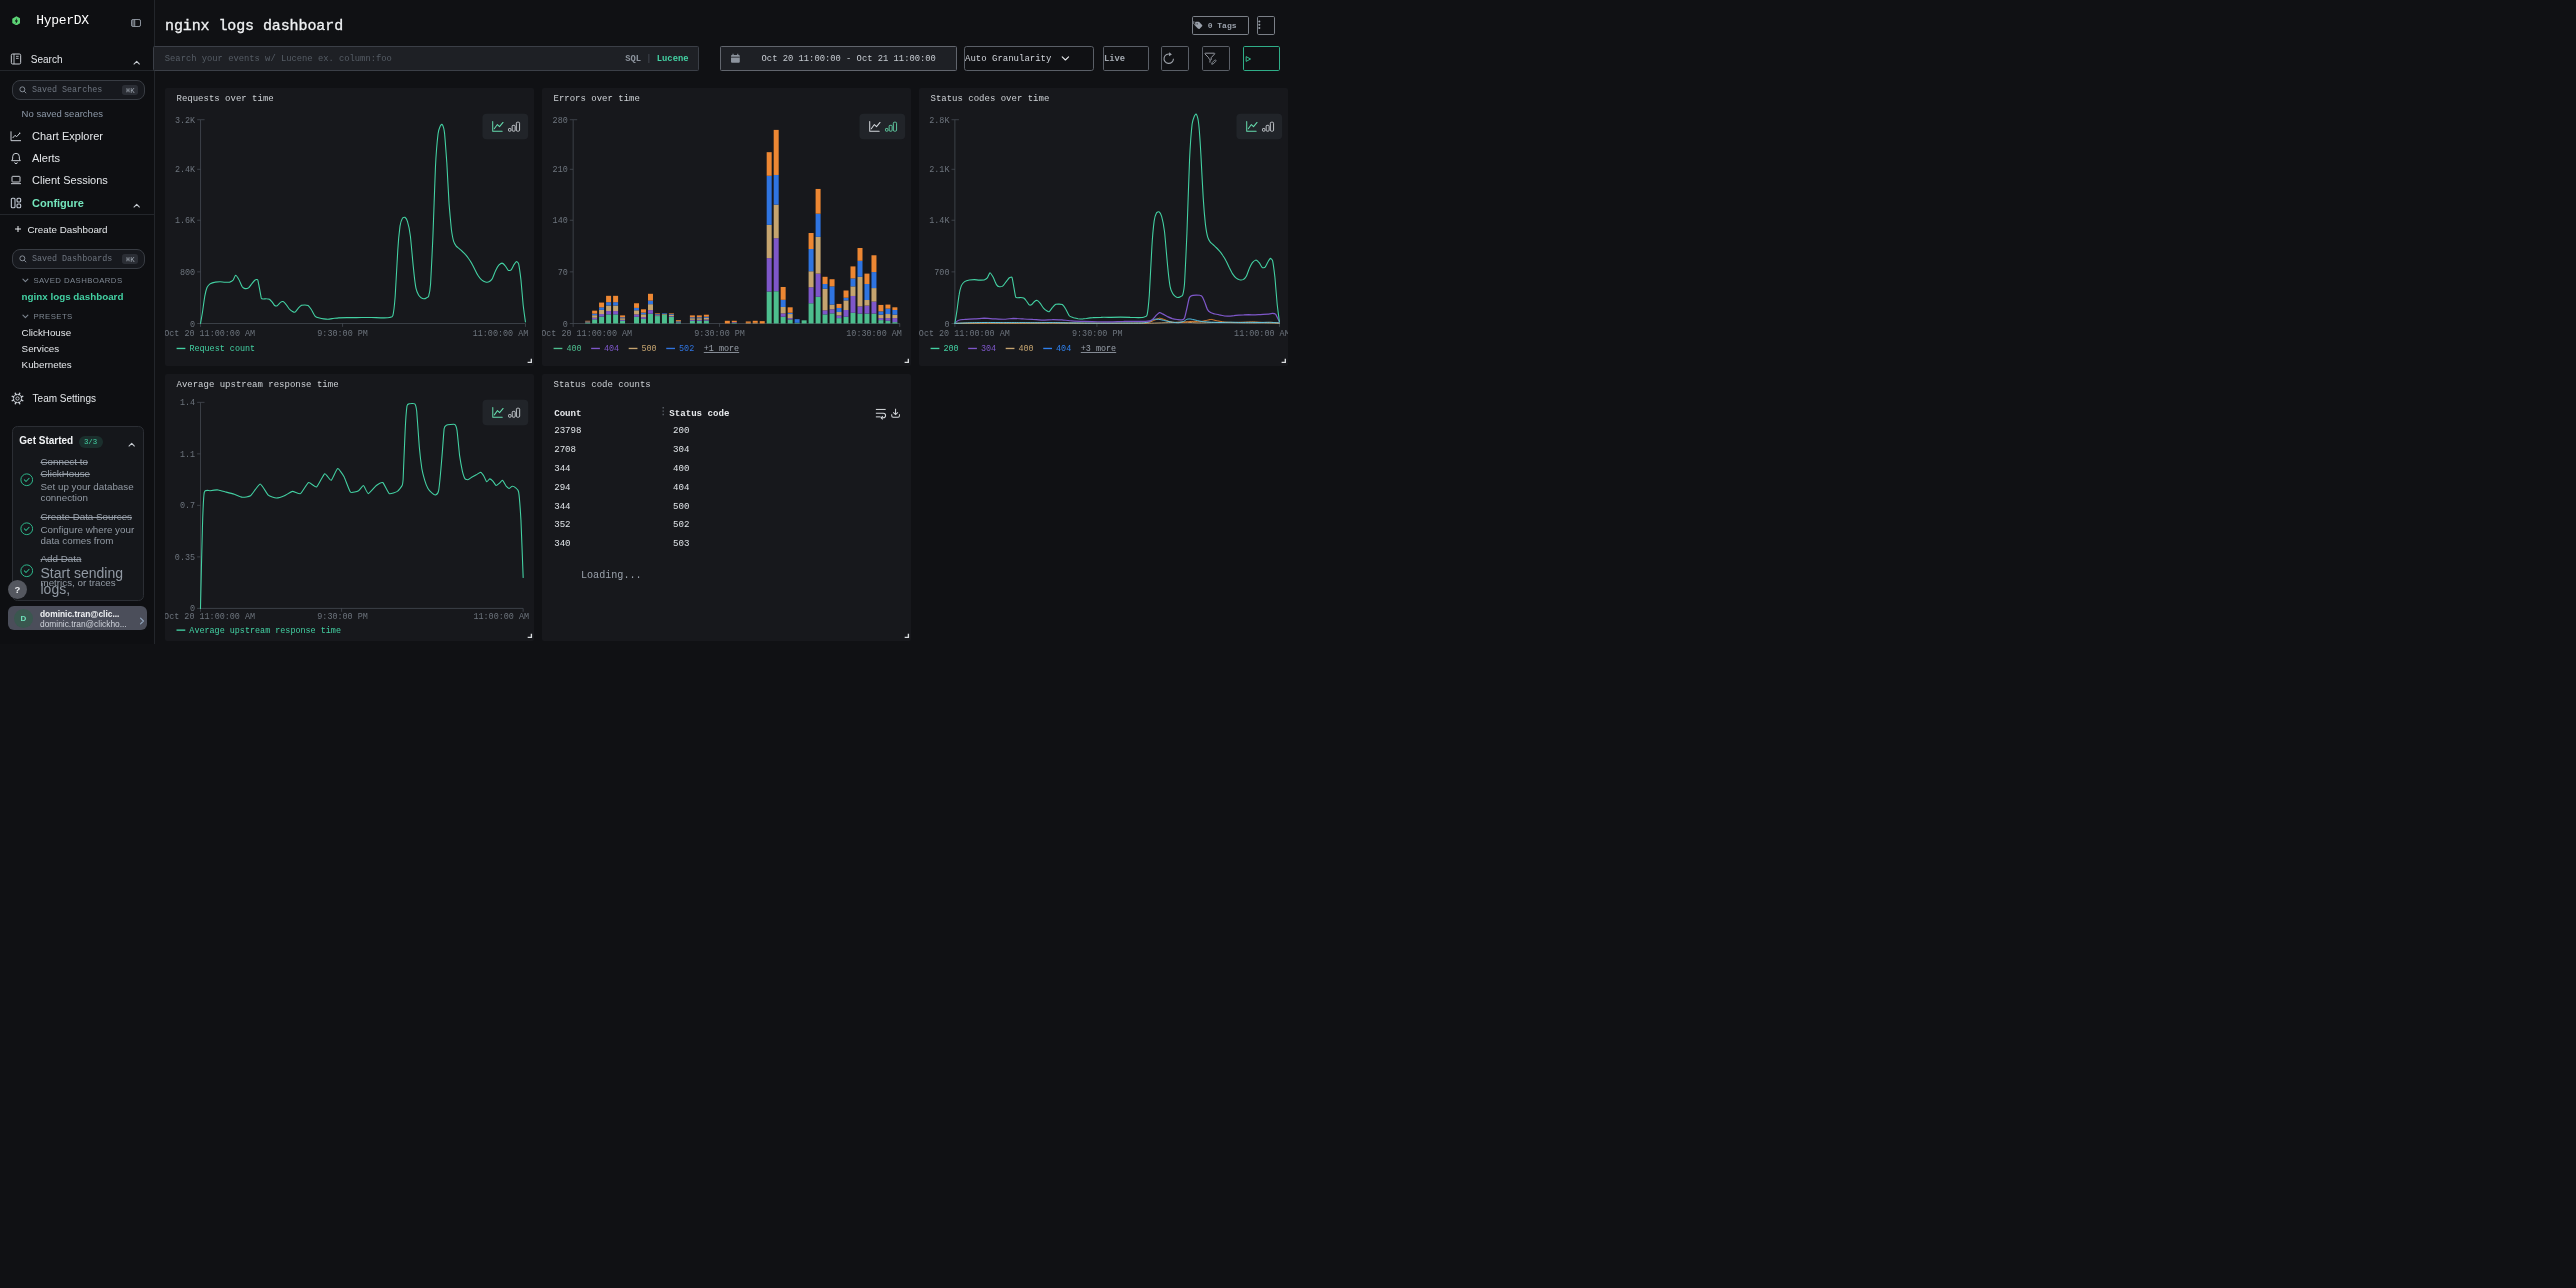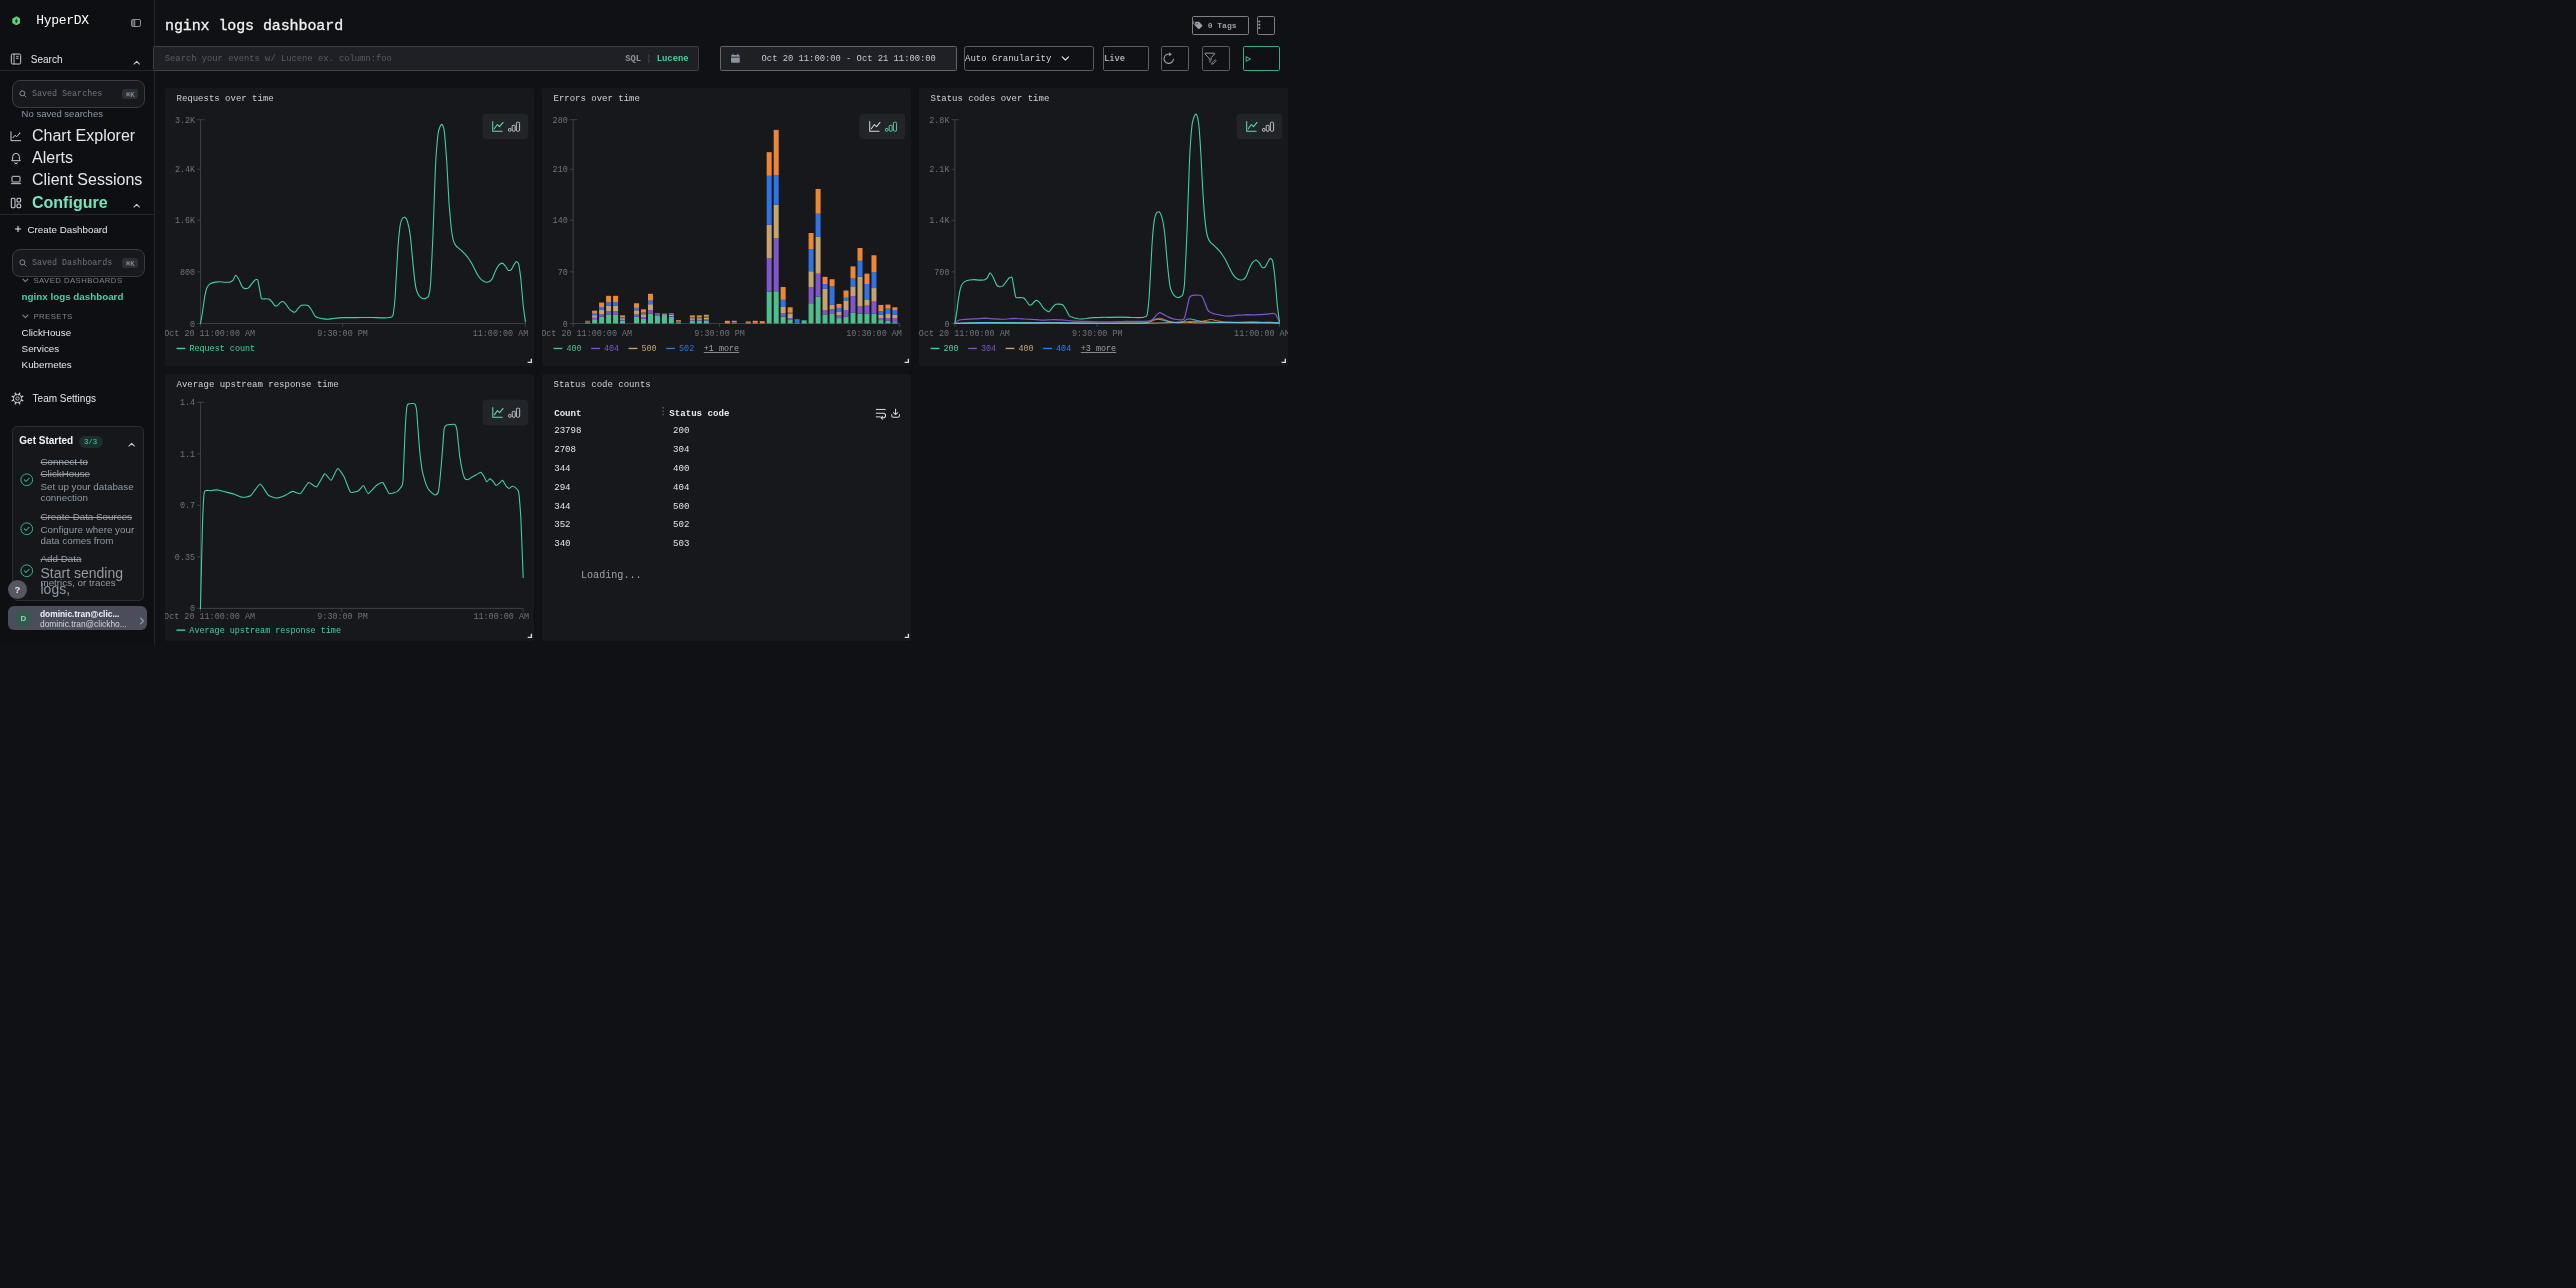--- a/index.html
+++ b/index.html
@@ -1,23 +1,23 @@
 <!DOCTYPE html>
 <html style="font-size:10.8px"><head><meta charset="utf-8"><style>
 *{margin:0;padding:0;box-sizing:border-box}
 html,body{width:1288px;height:644px;overflow:hidden;background:#101114;
 font-family:"Liberation Sans",sans-serif;-webkit-font-smoothing:antialiased}
 .mono{font-family:"Liberation Mono",monospace}
 .abs{position:absolute}
 #sidebar{position:absolute;left:0;top:0;width:155px;height:644px;background:#0e0f12;border-right:0.7px solid #23262b}
 .srow{position:absolute;display:flex;align-items:center}
-.pill{position:absolute;left:11.5px;width:133px;height:28px;border:0.7px solid #383c43;border-radius:8px;background:#17191e;display:flex;align-items:center;padding:0 5.4px 0 6px}
+.pill{position:absolute;left:11.5px;width:133px;height:20px;border:0.7px solid #383c43;border-radius:8px;background:#17191e;display:flex;align-items:center;padding:0 5.4px 0 6px}
 .pill .ph{font-family:"Liberation Mono",monospace;font-size:8.4px;color:#6f7680;margin-left:5.4px;flex:1}
 .kbd{font-size:7.4px;color:#9aa1ab;background:#2b2e35;border-radius:2.7px;padding:0.7px 3.4px;font-family:"Liberation Mono",monospace}
-.navlb{font-size:16px;color:#e4e7ea;margin-left:10px}
+.navlb{font-size:11px;color:#e4e7ea;margin-left:10px}
 .panel{position:absolute;background:#17181c;border-radius:2px}
 .ptitle{position:absolute;left:11.5px;top:6px;font-family:"Liberation Mono",monospace;font-size:9px;color:#ced2d6}
 .hbtn{position:absolute;display:flex;align-items:center;justify-content:flex-start;border:0.7px solid #5a5f67;border-radius:1.7px;background:transparent}
 </style></head><body>
 <div id="sidebar">
     <div class="srow" style="left:11.5px;top:15.5px;height:9.5px">
       <svg width="8.8" height="9.5" viewBox="0 0 13 14" class="">
         <path d="M6.5,0.4 L12.6,3.9 V10.4 L6.5,13.9 L0.4,10.4 V3.9 Z" fill="#5cd475"></path>
         <path d="M7.3,2.8 L4.0,8.0 h2.1 L5.4,11.7 L8.9,6.5 h-2.2 L7.3,2.8 Z" fill="#101114"></path>
       </svg>

